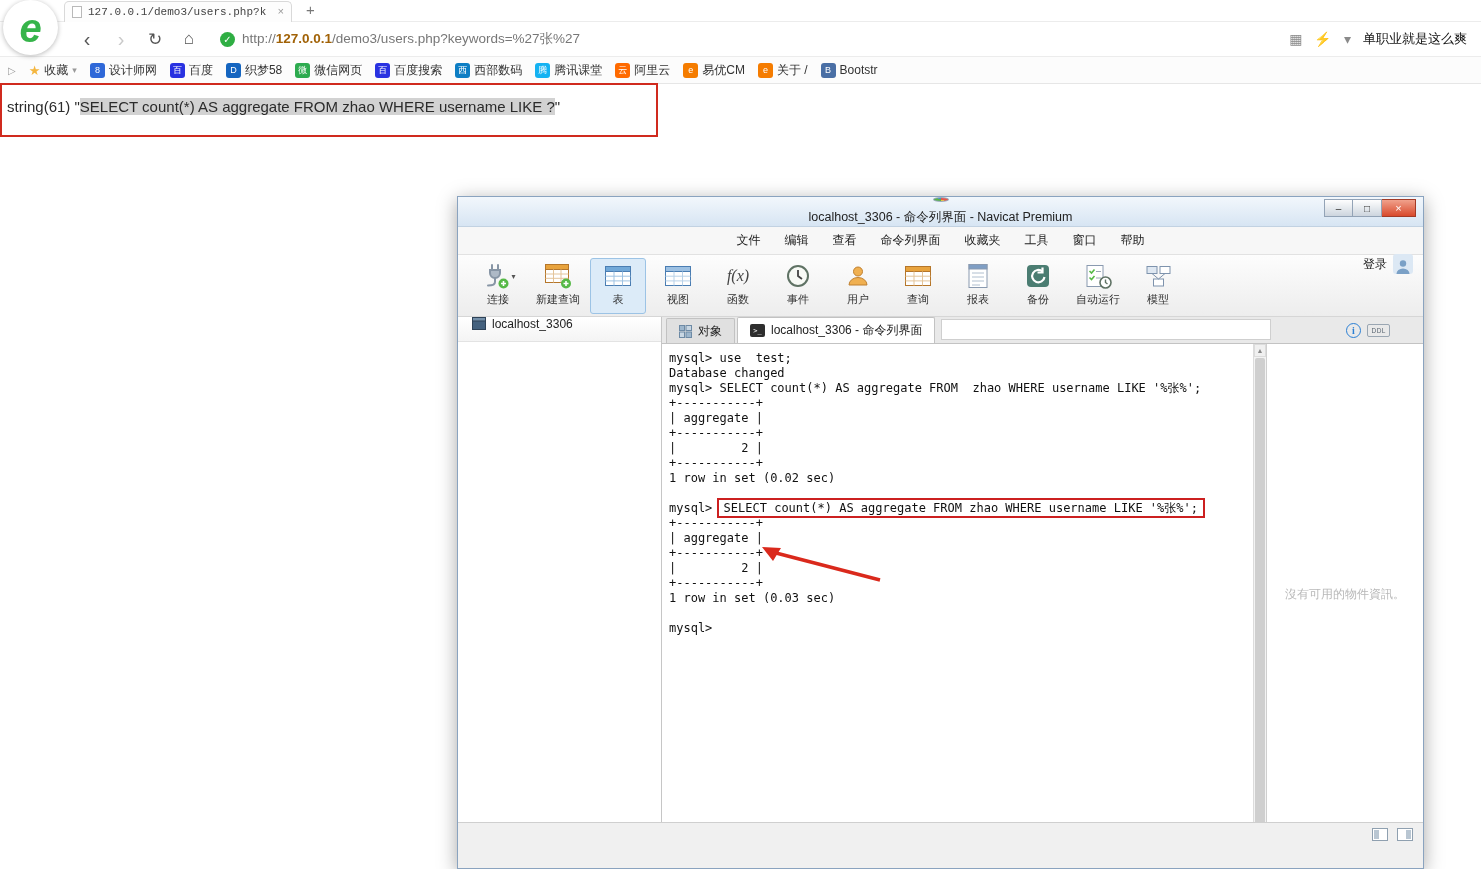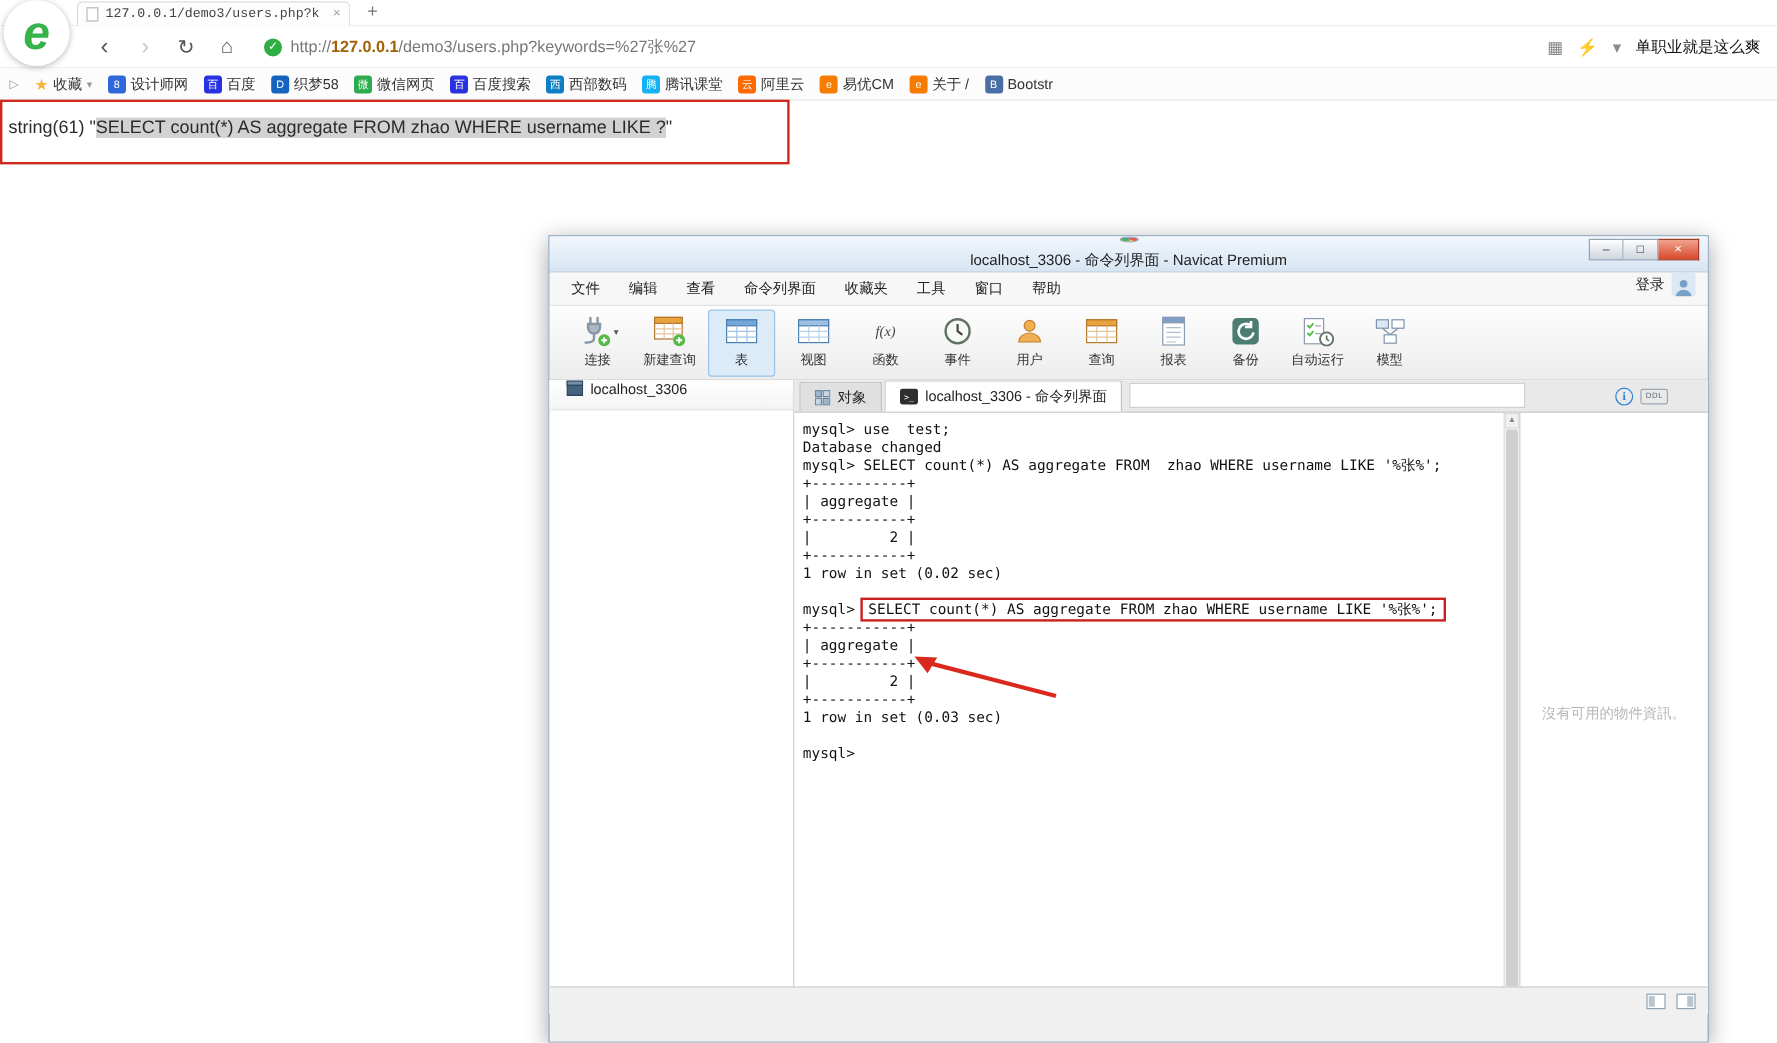--- a/index.html
+++ b/index.html
@@ -43,32 +43,32 @@
 
   
   .nv { position:absolute; left:457px; top:196px; width:967px; height:673px; background:#f0f0f0; border:1px solid #8aa3bf; box-shadow:0 4px 18px rgba(0,0,0,.35); z-index:10; font-size:12px; color:#222; }
   .nv-title { position:relative; height:30px; background:linear-gradient(#f2f7fc,#d7e5f3); border-bottom:1px solid #c2d2e2; display:flex; align-items:center; gap:7px; padding:0 9px; font-size:12.5px;flex-direction:column; }
   .nv-logo { width:16px; height:16px; border-radius:50%; background:conic-gradient(#e8574a 0 30%, #f2c040 30% 55%, #58b14c 55% 80%, #3f8fd2 80% 100%); border:1px solid #9ab; }
   .nv-btns { position:absolute; right:7px; top:2px; display:flex; }
   .nv-btn { width:29px; height:18px; border:1px solid #93a3b6; background:linear-gradient(#fefefe,#cdd5de); font-size:10px; display:flex; align-items:center; justify-content:center; color:#333; cursor:pointer; }
   .nv-btn.mid { border-left:none; }
   .nv-btn.close { width:34px; background:linear-gradient(#f0a18c,#d8492c); border-color:#a23a26; color:#fff; border-left:none; font-size:11px; }
 
-  .nv-menu { height:28px; background:#f7f7f7; border-bottom:1px solid #e2e2e2; display:flex; align-items:flex-start; padding:0 6px; }
+  .nv-menu { height:28px; background:#f7f7f7; border-bottom:1px solid #e2e2e2; display:flex; align-items:center; padding:0 6px;flex-direction:column; }
   .mi { padding:5px 12px; cursor:pointer; }
   .nv-login { margin-left:auto; display:flex; align-items:center; gap:6px; padding-right:4px; }
   .avatar { width:20px; height:20px; border-radius:3px; background:#dce8f4; display:flex; align-items:flex-end; justify-content:center; overflow:hidden; }
 
   .nv-toolbar { height:62px; background:linear-gradient(#fdfdfd,#ededed); border-bottom:1px solid #d6d6d6; display:flex; align-items:flex-start; gap:4px; padding:3px 8px 0 12px; }
   .tbi { min-width:56px; padding:2px 4px 0; height:56px; display:flex; flex-direction:column; align-items:center; gap:1px; font-size:11px; color:#333; border:1px solid transparent; border-radius:3px; cursor:pointer; }
   .tbi.active { background:#dcebf8; border-color:#9cc3e5; }
   .icrow { display:flex; align-items:center; height:30px; }
   .ic { width:30px; height:28px; display:flex; align-items:center; justify-content:center; }
   .caret { font-size:8px; color:#555; margin-left:1px; }
-  .fx-txt { font-family:"Liberation Serif", serif; font-style:italic; font-size:12px; color:#444; }
+  .fx-txt { font-family:"Liberation Serif", serif; font-style:italic; font-size:16px; color:#444; }
   .lbl { white-space:nowrap; }
 
   .nv-body { position:absolute; left:0; top:120px; right:0; bottom:23px; background:#fff; }
   .nv-side { position:absolute; left:0; top:0; width:204px; bottom:0; background:#fff; border-right:1px solid #c6c6c6; }
   .side-head { height:25px; border-bottom:1px solid #e3e3e3; background:linear-gradient(#ffffff,#f4f4f4); display:flex; align-items:flex-start; gap:6px; padding:0 14px; font-size:12px; }
 
   .nv-main { position:absolute; left:204px; top:0; right:0; bottom:0; }
   .nv-tabs { position:relative; height:27px; background:#e9e9e9; border-bottom:1px solid #c3c3c3; display:flex; align-items:flex-end; padding-left:4px; }
   .nv-tab { height:25px; margin-top:1px; display:flex; align-items:center; gap:6px; padding:0 12px; background:#e0e0e0; border:1px solid #c2c2c2; border-bottom:none; border-radius:2px 2px 0 0; margin-right:2px; font-size:12px; cursor:pointer; }
   .nv-tab.active { background:#fff; height:26px; }

